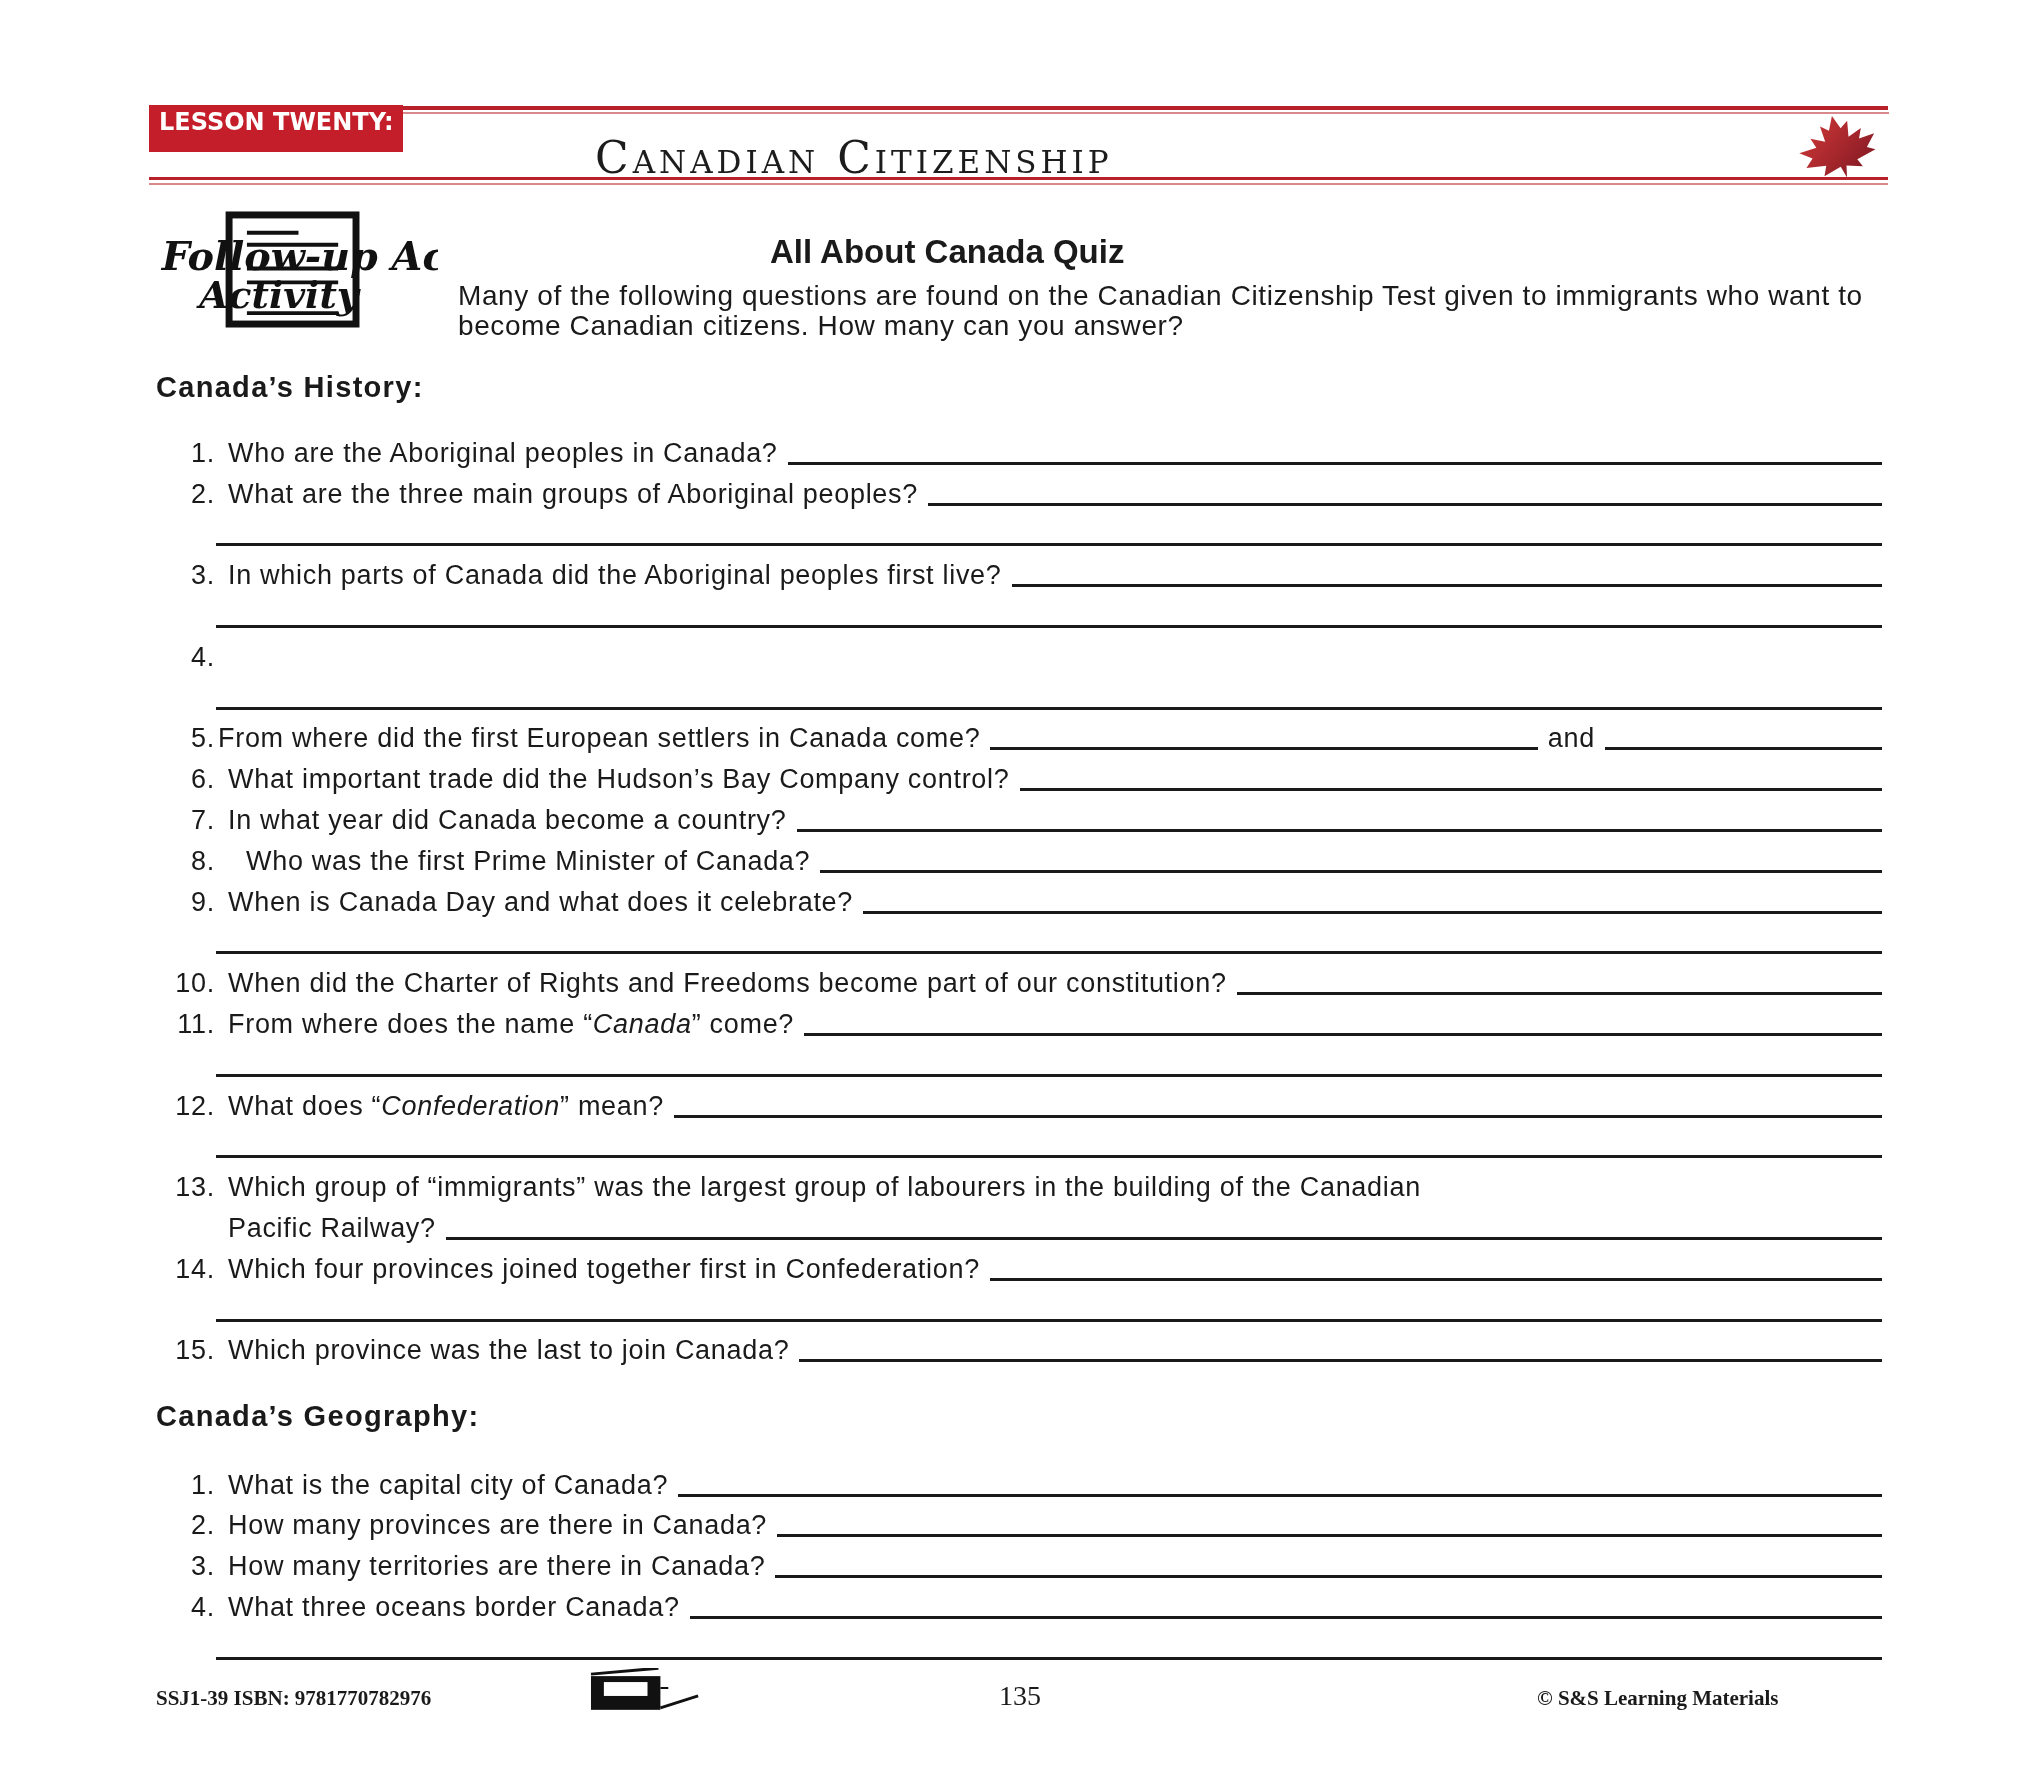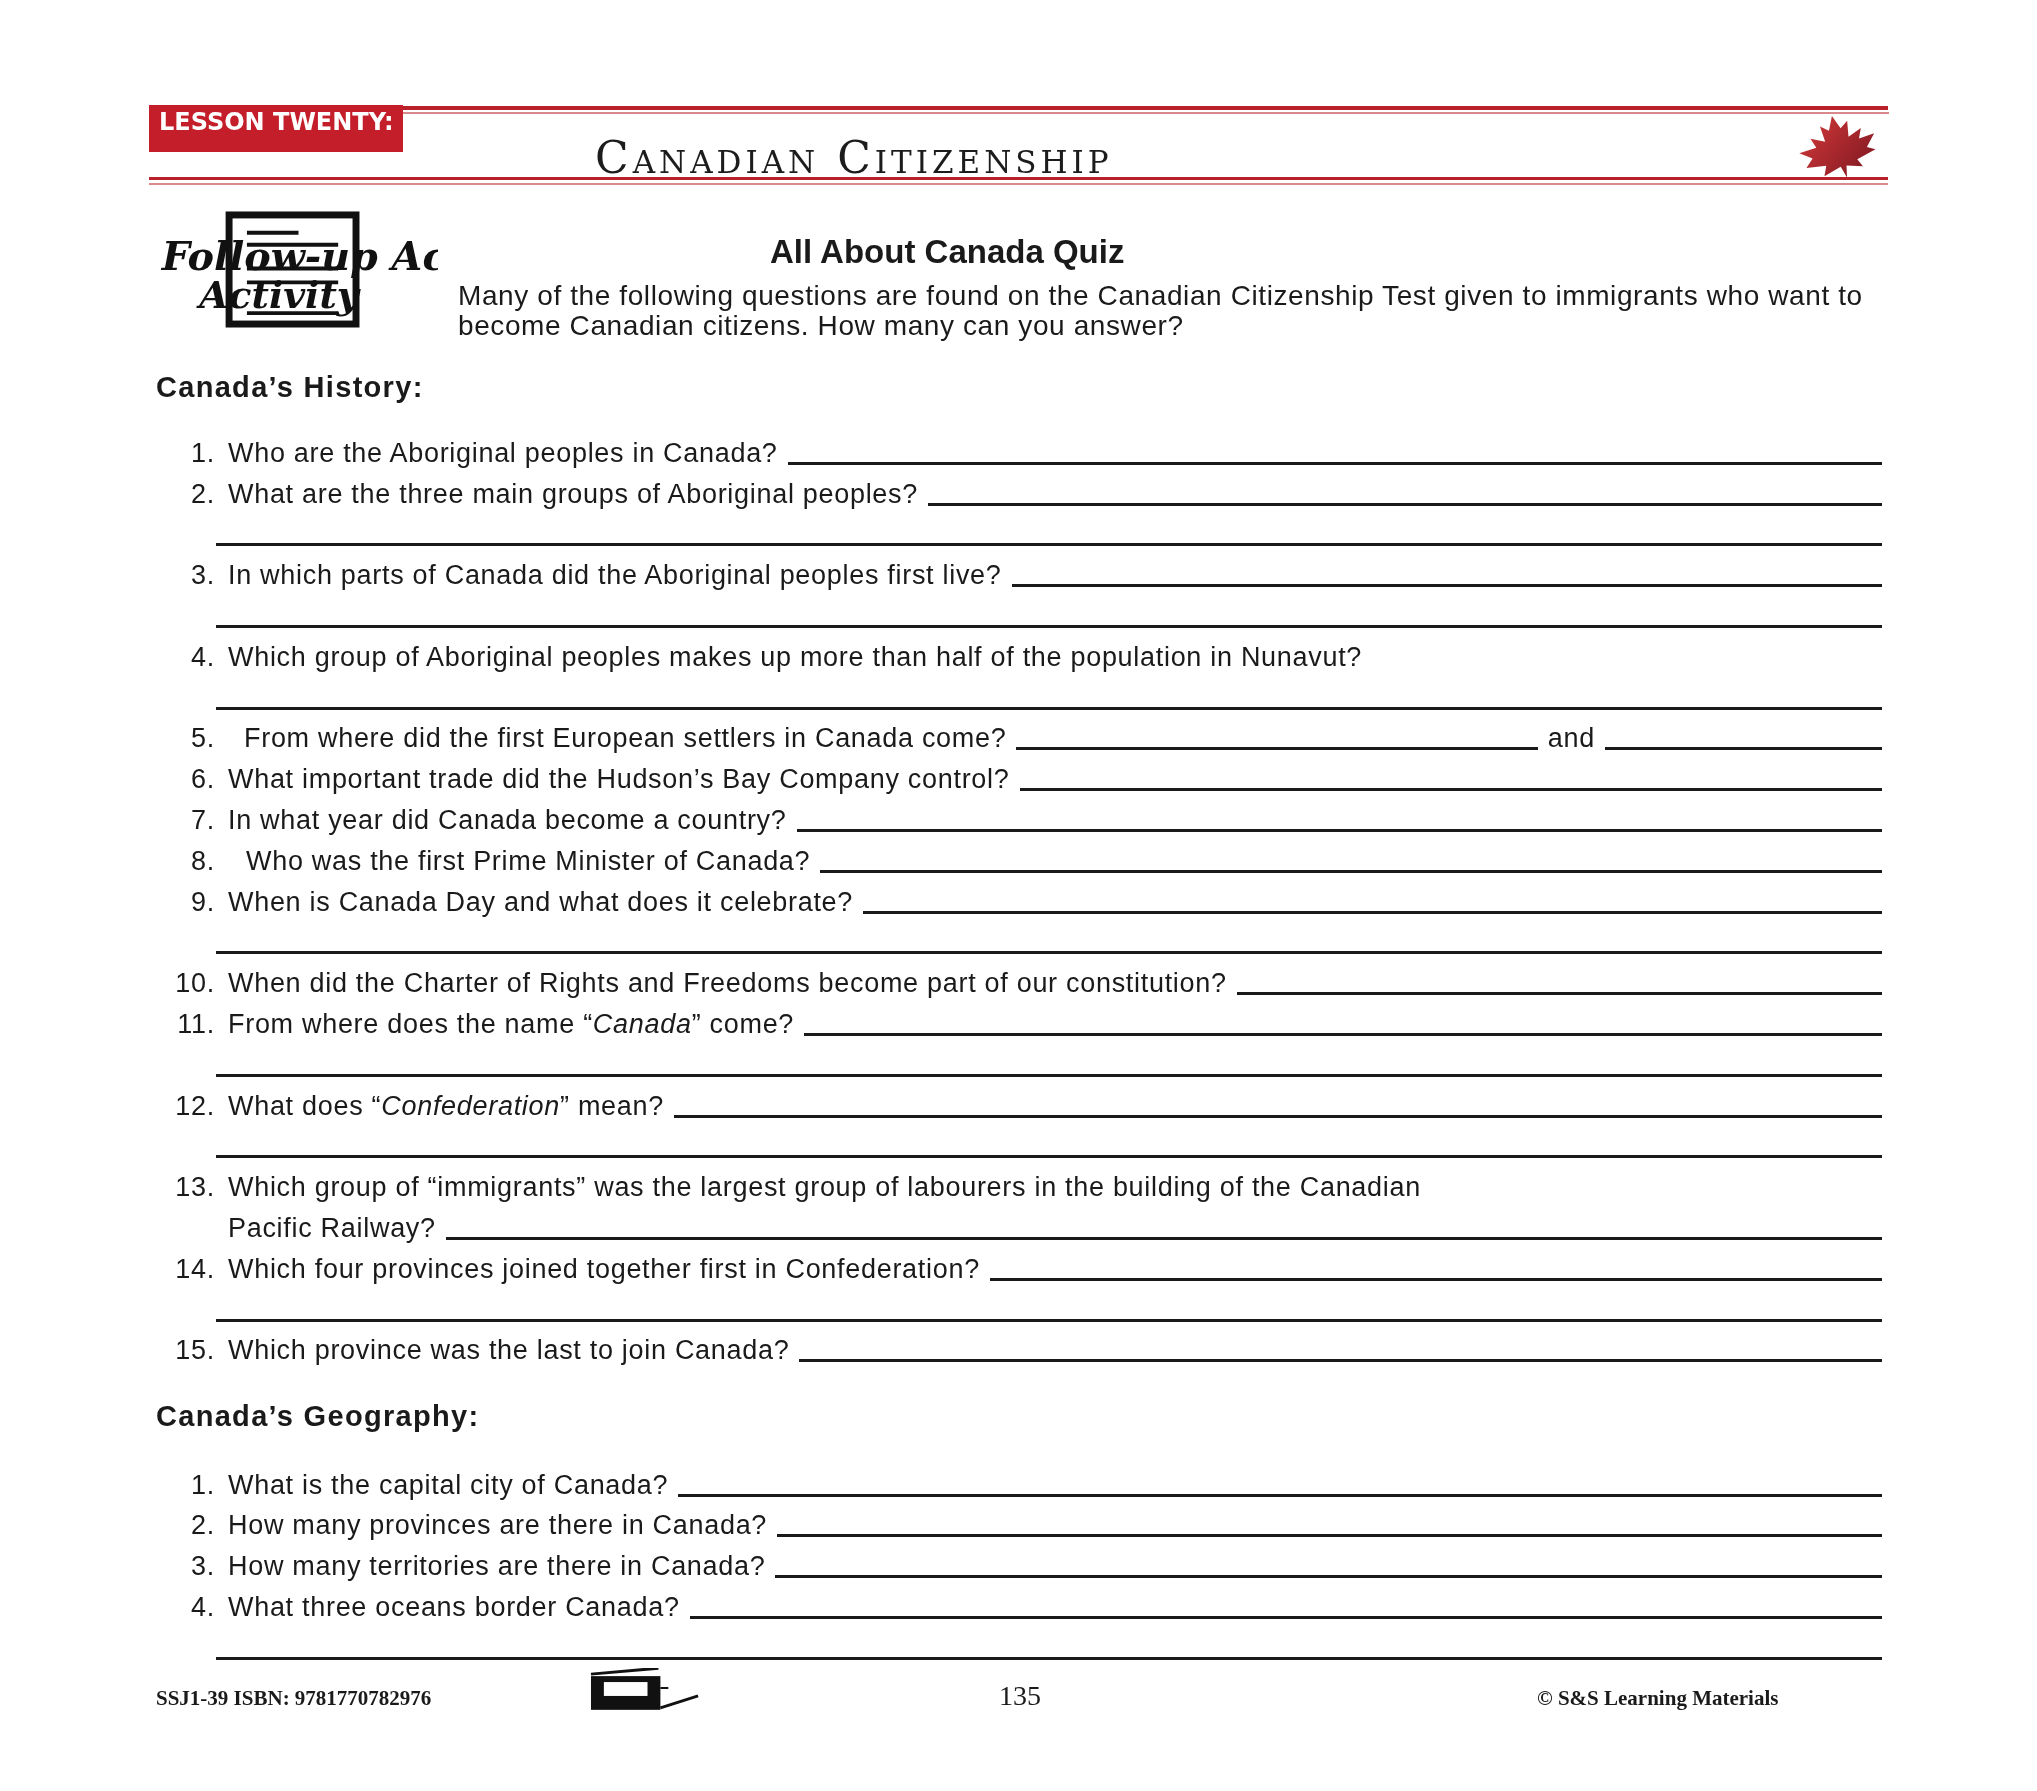--- a/index.html
+++ b/index.html
@@ -87,28 +87,27 @@
 <div class="row" style="top:550px">
   <span class="num">3.</span>
     <span class="q" style="margin-left:13px">In which parts of Canada did the Aboriginal peoples first live?</span>
   <span class="blank"></span>
 </div>
 <div class="row" style="top:591px">
     <span class="blank full"></span>
   </div>
 <div class="row" style="top:632px">
   <span class="num">4.</span>
-    <span class="q" style="margin-left:13px">Which group of Aboriginal peoples makes up more than half of the population in Nunavut?</span>
 </div>
 <div class="row" style="top:673px">
     <span class="blank full"></span>
   </div>
 <div class="row" style="top:713px">
   <span class="num">5.</span>
-    <span class="q" style="margin-left:29px">From where did the first European settlers in Canada come?</span>
+    <span class="q" style="margin-left:3px">From where did the first European settlers in Canada come?</span>
   <span class="blank"></span>
   <span class="and">and</span>
   <span class="blank fixed" style="width:277px;margin-left:0"></span>
 </div>
 <div class="row" style="top:754px">
   <span class="num">6.</span>
     <span class="q" style="margin-left:13px">What important trade did the Hudson’s Bay Company control?</span>
   <span class="blank"></span>
 </div>
 <div class="row" style="top:795px">

